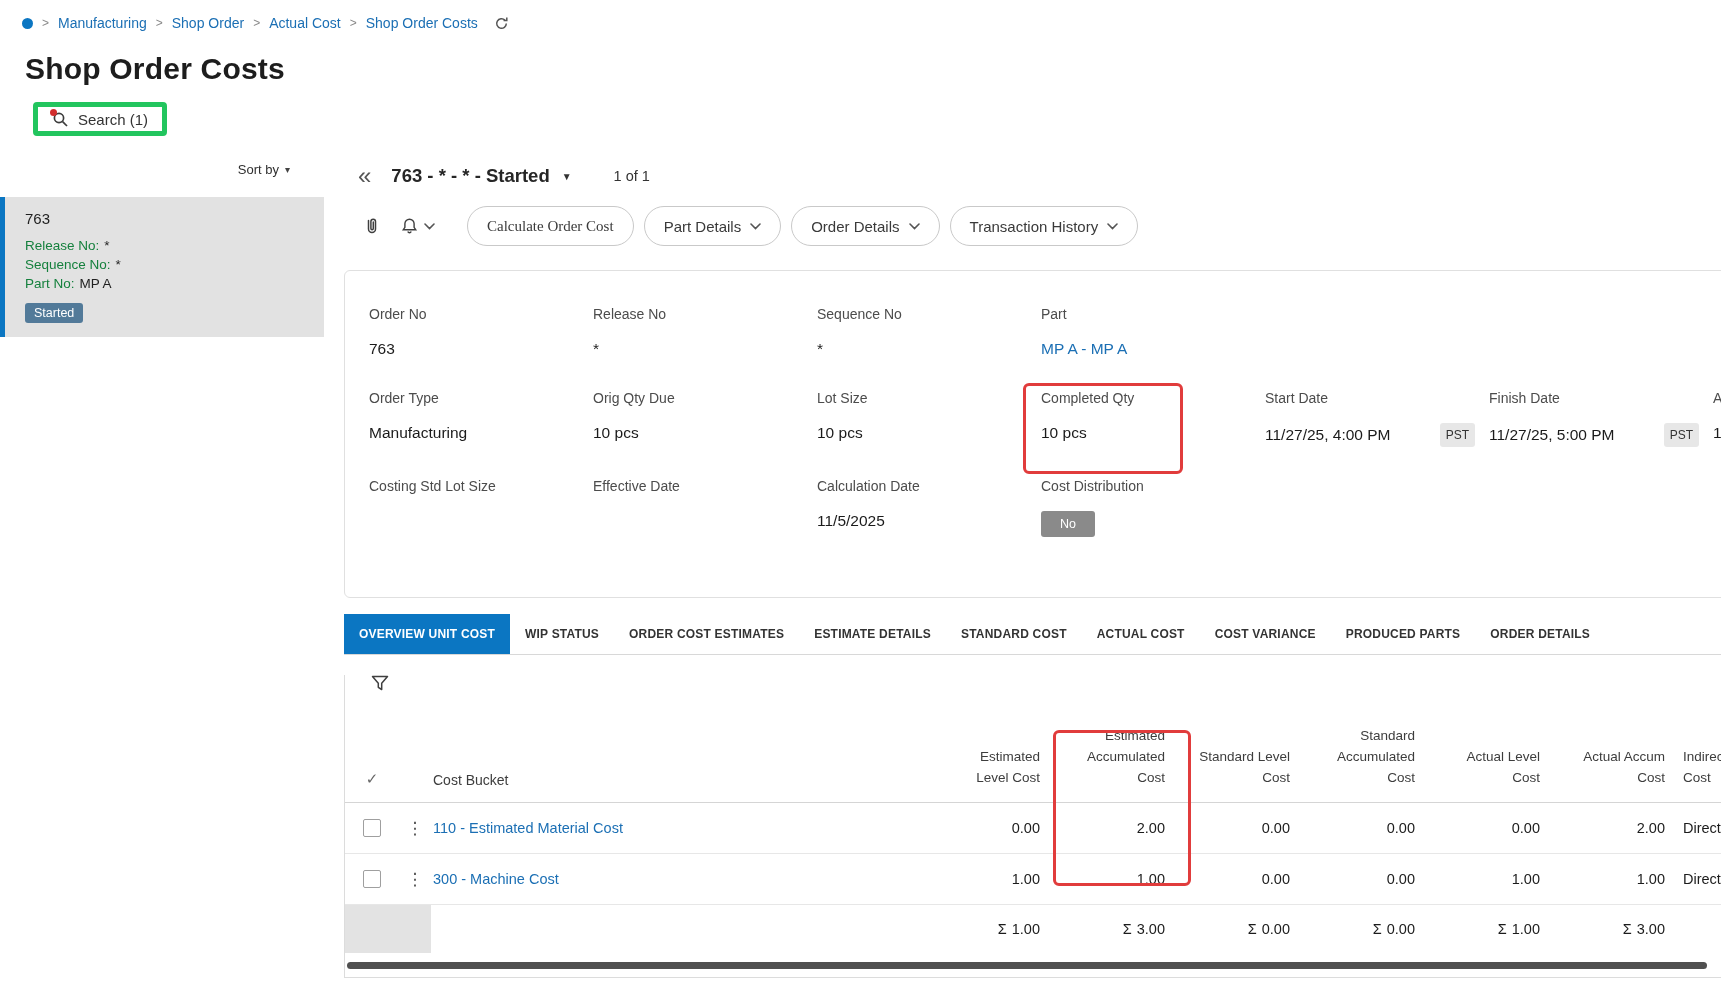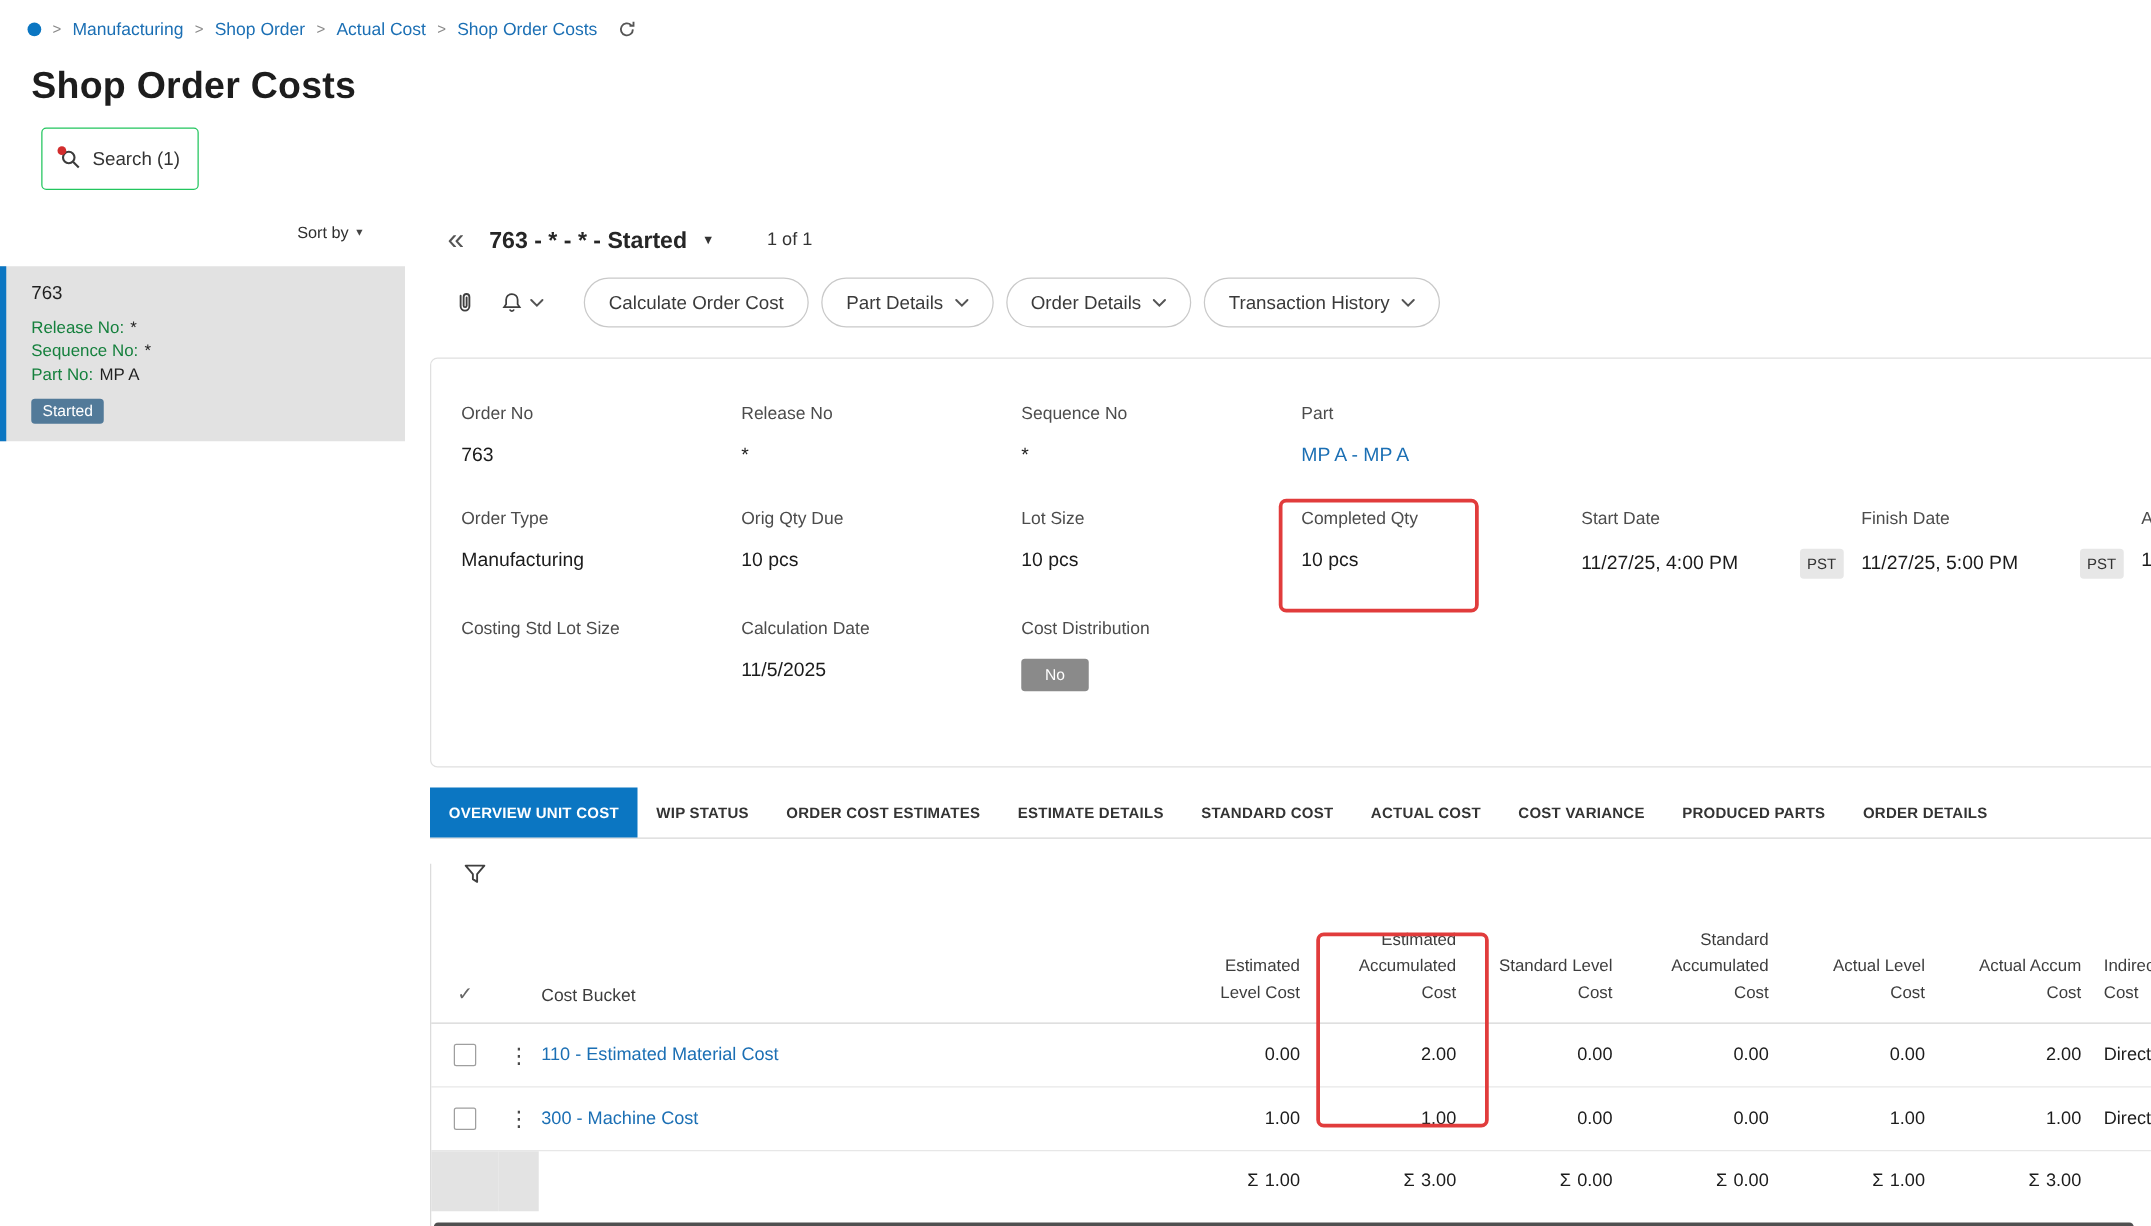--- a/index.html
+++ b/index.html
@@ -10,22 +10,22 @@
   }
   
   .topbar{height:46px;display:flex;align-items:center;padding-left:22px;gap:9px;}
   .home-dot{width:11px;height:11px;border-radius:50%;background:var(--accent,#0b76c2);display:inline-block;cursor:pointer;}
   .sep{color:#8a8a8a;font-size:12px;}
   .bc-link{color:var(--link,#1b6fb4);font-size:14px;text-decoration:none;cursor:pointer;}
   .refresh-btn{margin-left:5px;display:flex;align-items:center;background:none;border:none;cursor:pointer;padding:2px;}
   
   .page-title{margin:6px 0 0 25px;font-size:30px;font-weight:700;color:#1d1d1d;letter-spacing:.2px;}
   .search-row{margin:16px 0 0 33px;}
-  .search-btn{display:inline-flex;align-items:center;gap:9px;height:50px;padding:0 14px;background:#fff;
-    border:1px solid #22c55e;border-radius:4px;font-size:15px;color:#333;cursor:pointer;}
+  .search-btn{display:inline-flex;align-items:center;gap:9px;height:34px;padding:0 14px;background:#fff;
+    border:5px solid #22c55e;border-radius:4px;font-size:15px;color:#333;cursor:pointer;}
   .mag-wrap{position:relative;display:flex;}
   .red-dot{position:absolute;left:-2px;top:-2px;width:7px;height:7px;border-radius:50%;background:#d22d2d;}
   
   .content{display:flex;align-items:flex-start;margin-top:14px;}
   .sidebar{width:324px;flex:0 0 324px;}
   .sortby{display:flex;justify-content:flex-end;align-items:center;gap:6px;padding-right:34px;
     font-size:13px;color:#2f2f2f;margin-top:12px;cursor:pointer;}
   .sort-caret{font-size:10px;color:#444;}
   .list-item{margin-top:20px;background:#e2e2e2;border-left:5px solid var(--accent,#0b76c2);
     padding:13px 16px 14px 20px;cursor:pointer;}
@@ -39,21 +39,21 @@
   .main{margin-left:20px;flex:0 0 auto;width:1357px;}
   .rec-header{display:flex;align-items:center;margin-top:14px;padding-left:14px;}
   .collapse{font-size:24px;color:#555;line-height:1;cursor:pointer;background:none;border:none;padding:0;}
   .rec-title{display:flex;align-items:center;gap:12px;margin-left:20px;font-size:18.5px;font-weight:600;color:#262626;cursor:pointer;}
   .tri{font-size:10px;color:#333;}
   .pag{margin-left:42px;font-size:14.5px;color:#333;}
   .toolbar{display:flex;align-items:center;margin-top:18px;padding-left:14px;gap:10px;}
   .icon-btn{background:none;border:none;display:flex;align-items:center;gap:5px;cursor:pointer;padding:4px;}
   .tb-btn{height:40px;border:1px solid #c9c9c9;border-radius:20px;background:#fff;padding:0 19px;
     font-size:15px;color:#3a3a3a;display:inline-flex;align-items:center;gap:9px;cursor:pointer;white-space:nowrap;}
-  .tb-btn.first{margin-left:18px;}
+  .tb-btn.first{margin-left:18px;font-family:Liberation Serif, serif;}
   
   .detail-card{position:relative;margin-top:24px;width:1720px;border:1px solid #e0e0e0;border-radius:6px;
     background:#fff;padding:34px 0 30px 24px;box-sizing:border-box;}
   .frow{display:grid;grid-template-columns:repeat(7,224px);margin-bottom:30px;}
   .frow:last-child{margin-bottom:0;}
   .flabel{font-size:14px;color:#4c4c4c;line-height:18px;margin-bottom:16px;}
   .fvalue{font-size:15.5px;color:#1b1b1b;line-height:20px;min-height:20px;}
   .fvrow{display:flex;align-items:center;padding-right:14px;}
   .chip{margin-left:auto;background:var(--chip_bg,#e7e7e7);color:#333;font-size:12px;padding:2px 6px;border-radius:3px;}
   .badge-no{display:inline-block;background:var(--badge_neutral,#8a8a8a);color:#fff;font-size:12.5px;padding:3px 19px;border-radius:3px;}
@@ -254,20 +254,24 @@
           <div class="fvalue">1</div>
         </div>
       </div>
 
       <div class="frow">
         <div class="field">
           <div class="flabel">Costing Std Lot Size</div>
           <div class="fvalue"></div>
         </div>
         <div class="field">
+          <div class="flabel">Effective Date</div>
+          <div class="fvalue"></div>
+        </div>
+        <div class="field">
           <div class="flabel">Calculation Date</div>
           <div class="fvalue">11/5/2025</div>
         </div>
         <div class="field">
           <div class="flabel">Cost Distribution</div>
           <div class="fvalue">
             <span class="badge-no">No</span>
           </div>
         </div>
       </div>

